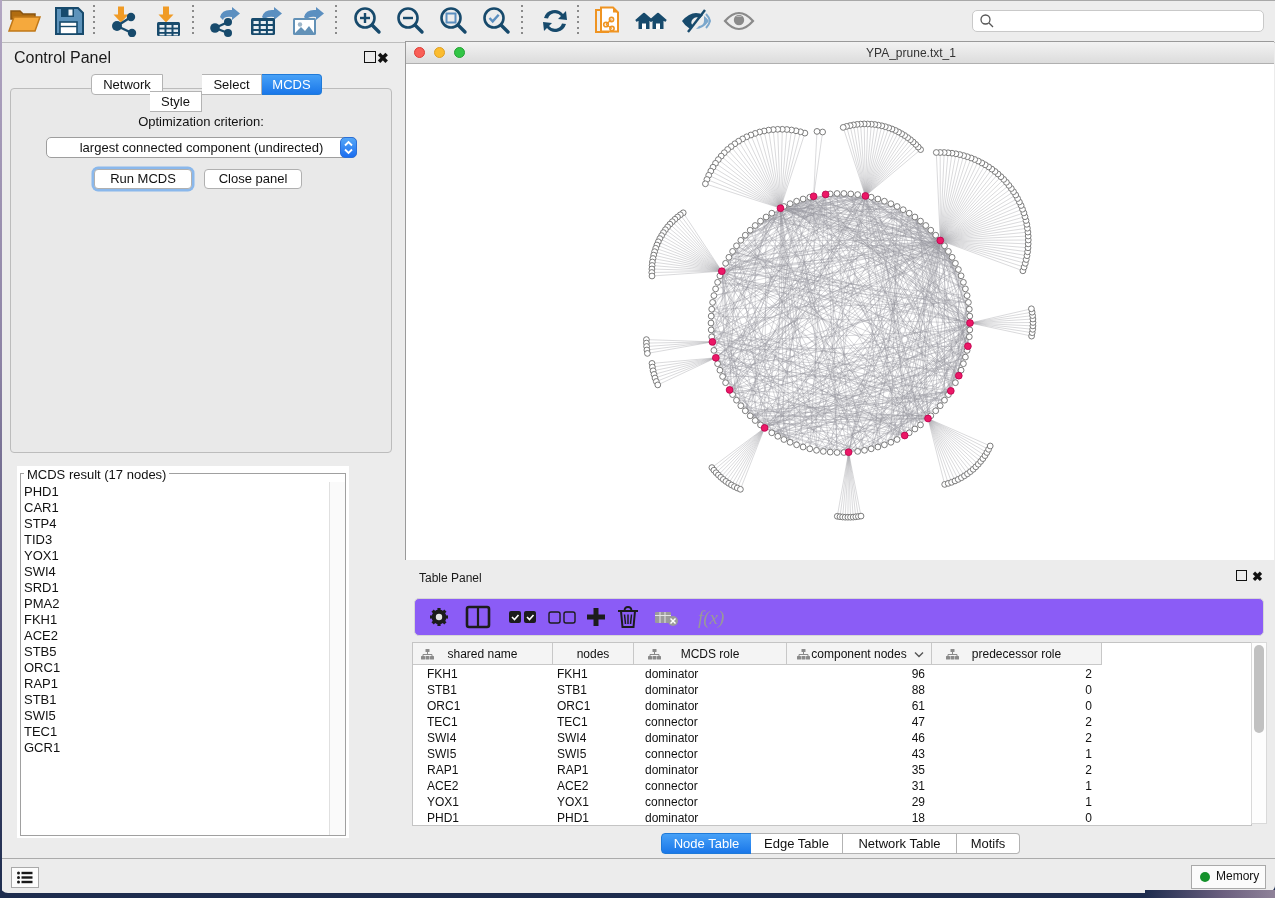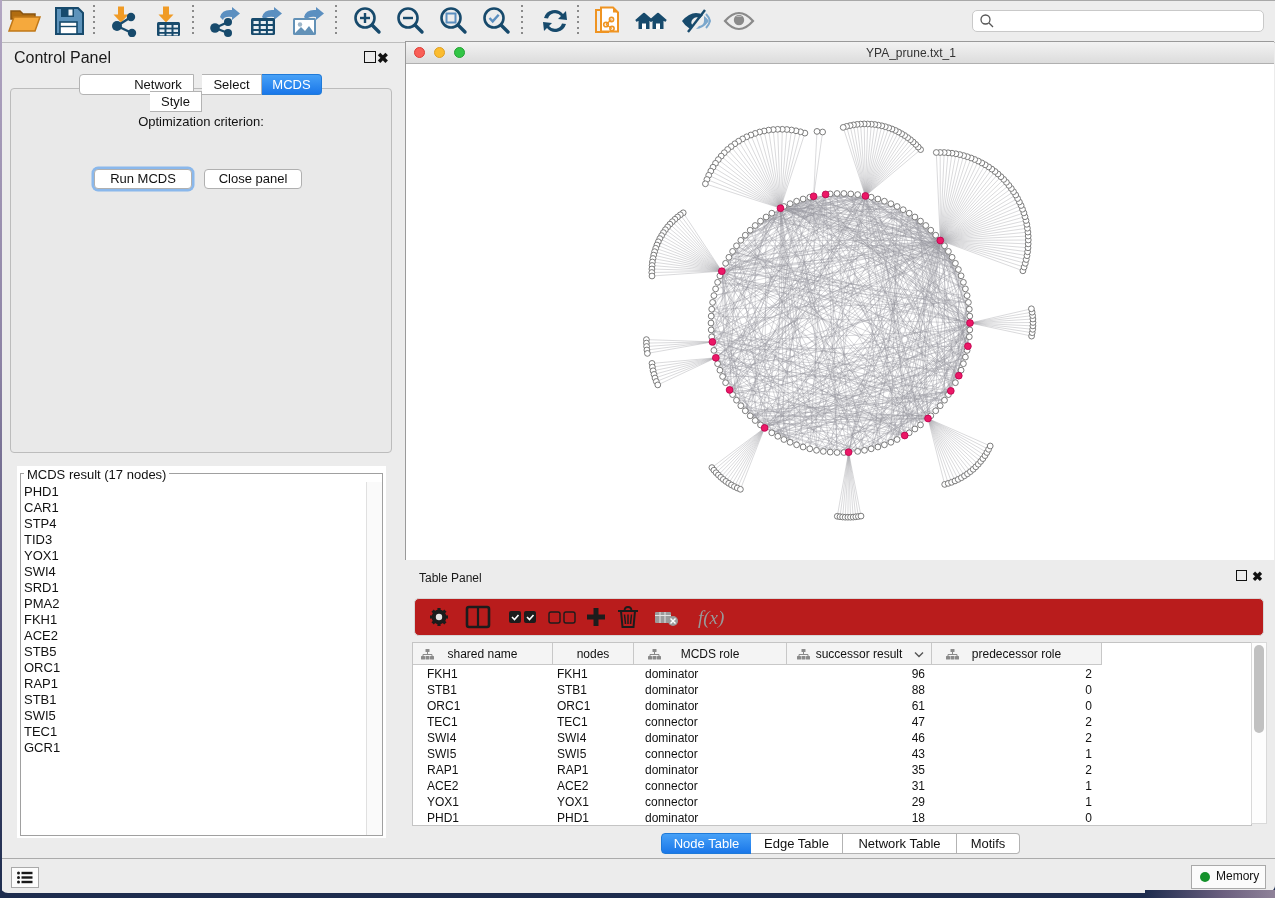--- a/index.html
+++ b/index.html
@@ -22,36 +22,36 @@
  font-size:13px;color:#111;text-align:center;line-height:19px;}
 #tabbox{position:absolute;left:10px;top:88px;width:380px;height:363px;background:#e9e9e9;
  border:1px solid #bcbcbc;border-radius:4px;}
 #optlabel{position:absolute;left:0;top:25px;width:100%;text-align:center;font-size:13px;color:#111;}
 #combo{position:absolute;left:35px;top:48px;width:309px;height:19px;background:#fff;
  border:1px solid #9e9e9e;border-radius:5px;font-size:13px;color:#111;text-align:center;line-height:19px;}
 #spinner{position:absolute;right:-1px;top:-1px;width:17px;height:21px;border-radius:5px;
  background:linear-gradient(#55a7f7,#1a6df0);border:1px solid #2a6fd8;box-sizing:border-box;}
 .pbtn{position:absolute;top:80px;height:18px;background:#fff;border:1px solid #b0b0b0;
  border-radius:4px;font-size:13px;color:#111;text-align:center;line-height:18px;}
-#mcdsgroup{position:absolute;left:17px;top:466px;width:369px;height:372px;background:#fff;}
+#mcdsgroup{position:absolute;left:17px;top:466px;width:332px;height:372px;background:#fff;}
 #groupborder{position:absolute;left:3px;top:7px;right:3px;bottom:2px;border:1px solid #a0a0a0;}
 #grouplabel{position:absolute;left:7px;top:1px;background:#fff;padding:0 3px;font-size:13px;color:#111;}
 #mcdslist{position:absolute;left:4px;top:18px;right:20px;bottom:3px;font-size:13px;color:#111;line-height:16px;padding-left:3px;}
 #listscroll{position:absolute;right:4px;top:16px;width:15px;bottom:3px;background:#fafafa;border-left:1px solid #e0e0e0;}
 
 #netwin{position:absolute;left:405px;top:41px;width:868px;height:518px;background:#fff;
  border:1px solid #9a9a9a;border-right:none;}
 #nettitle{position:absolute;left:0;top:0;width:100%;height:21px;
  background:linear-gradient(#f3f3f3,#dcdcdc);border-bottom:1px solid #b0b0b0;}
 .tl{position:absolute;top:5px;width:11px;height:11px;border-radius:50%;}
 #nettitletext{position:absolute;top:4px;left:400px;width:210px;text-align:center;font-size:12px;color:#333;}
 
 #tablepanel{position:absolute;left:405px;top:560px;width:870px;height:298px;background:#ececec;}
 #tptitle{position:absolute;left:14px;top:11px;font-size:12px;color:#1a1a1a;}
-#tptoolbar{position:absolute;left:9px;top:38px;width:848px;height:36px;background:#b91c1c;
+#tptoolbar{position:absolute;left:9px;top:38px;width:848px;height:36px;background:#8b5cf6;
  border:1px solid #d6d6d6;border-radius:5px;}
 #tptable{position:absolute;left:7px;top:82px;width:838px;height:182px;background:#fff;border:1px solid #c4c4c4;}
 .th{position:absolute;top:0;height:22px;background:#f4f4f4;
  border-right:1px solid #c8c8c8;border-bottom:1px solid #c8c8c8;box-sizing:border-box;
  font-size:12px;color:#111;text-align:center;line-height:22px;}
 .trow{position:absolute;left:0;width:838px;height:16px;font-size:12px;color:#111;}
 .td{position:absolute;top:0;height:16px;line-height:16px;}
 #tscroll{position:absolute;right:8px;top:82px;width:16px;height:182px;background:#fdfdfd;border:1px solid #d9d9d9;box-sizing:border-box;}
 #tthumb{position:absolute;left:2px;top:2px;width:10px;height:88px;background:#c1c1c1;border-radius:5px;}
 .btab{position:absolute;top:273px;height:19px;background:#fff;border:1px solid #b3b3b3;
@@ -207,26 +207,34 @@
     <div id="searchbox">
       <svg width="16" height="16" viewBox="0 0 16 16" style="position:absolute;left:6px;top:2px">
         <circle cx="6.5" cy="6.5" r="4.5" fill="none" stroke="#555" stroke-width="1.3"></circle>
         <line x1="10" y1="10" x2="14" y2="14" stroke="#555" stroke-width="1.3"></line>
       </svg>
     </div>
   </div>
   <div id="cptitle">Control Panel</div>
   <div class="wbtn" style="left:364px;top:51px;width:10px;height:10px;border:1.6px solid #111;"></div>
   <div class="wbtn" style="left:377px;font-weight:bold;font-size:14px;">✖</div>
-  <div class="tab" style="left:79px;width:70px;border-radius:4px 0 0 4px;padding-left:43px;">Network</div>
+  <div class="tab" style="left:91px;width:70px;border-radius:4px 0 0 4px;">Network</div>
   <div class="tab" style="left:150px;width:51px;border-left:none;margin-top:17px;">Style</div>
   <div class="tab" style="left:202px;width:59px;border-left:none;">Select</div>
   <div class="tab" style="left:262px;width:59px;border-left:none;border-radius:0 4px 4px 0;background:linear-gradient(#47a1f7,#1a77e9);border-color:#1f7ad8;color:#fff;">MCDS</div>
   <div id="tabbox">
     <div id="optlabel">Optimization criterion:</div>
+    <div id="combo">largest connected component (undirected)
+      <div id="spinner">
+        <svg width="15" height="19" viewBox="0 0 15 19" style="position:absolute;left:0;top:0">
+          <path d="M4 7.5 L7.5 4 L11 7.5" fill="none" stroke="#fff" stroke-width="1.8"></path>
+          <path d="M4 11.5 L7.5 15 L11 11.5" fill="none" stroke="#fff" stroke-width="1.8"></path>
+        </svg>
+      </div>
+    </div>
     <div class="pbtn" style="left:83px;width:96px;box-shadow:0 0 0 2.5px #8ab8ec;">Run MCDS</div>
     <div class="pbtn" style="left:193px;width:96px;">Close panel</div>
   </div>
   <div id="mcdsgroup">
     <div id="groupborder"></div>
     <div id="grouplabel">MCDS result (17 nodes)</div>
     <div id="listscroll"></div>
     <div id="mcdslist">PHD1<br>CAR1<br>STP4<br>TID3<br>YOX1<br>SWI4<br>SRD1<br>PMA2<br>FKH1<br>ACE2<br>STB5<br>ORC1<br>RAP1<br>STB1<br>SWI5<br>TEC1<br>GCR1</div>
   </div>
   <div id="netwin">
@@ -1309,21 +1317,21 @@
       <div class="th" style="left:374px;width:145px;">
           <svg width="13" height="11" viewBox="0 0 13 11" style="position:absolute;left:10px;top:6px">
             <g fill="#8a8a8a">
               <rect x="4.5" y="0" width="4" height="3" rx="0.5"></rect>
               <rect x="0" y="7" width="4" height="3.5" rx="0.5"></rect>
               <rect x="4.5" y="7" width="4" height="3.5" rx="0.5"></rect>
               <rect x="9" y="7" width="4" height="3.5" rx="0.5"></rect>
             </g>
             <path d="M6.5 3 v2.5 M2 7 V5.5 H11 V7" stroke="#8a8a8a" stroke-width="1" fill="none"></path>
           </svg>
-          <span style="position:absolute;left:0;right:0;text-align:center;">successor result</span>
+          <span style="position:absolute;left:0;right:0;text-align:center;">component nodes</span>
           <svg width="10" height="7" viewBox="0 0 10 7" style="position:absolute;right:7px;top:8px">
             <path d="M1 1.5 L5 5.5 L9 1.5" fill="none" stroke="#555" stroke-width="1.4"></path>
           </svg>
         </div>
       <div class="th" style="left:519px;width:170px;">
           <svg width="13" height="11" viewBox="0 0 13 11" style="position:absolute;left:14px;top:6px">
             <g fill="#8a8a8a">
               <rect x="4.5" y="0" width="4" height="3" rx="0.5"></rect>
               <rect x="0" y="7" width="4" height="3.5" rx="0.5"></rect>
               <rect x="4.5" y="7" width="4" height="3.5" rx="0.5"></rect>

